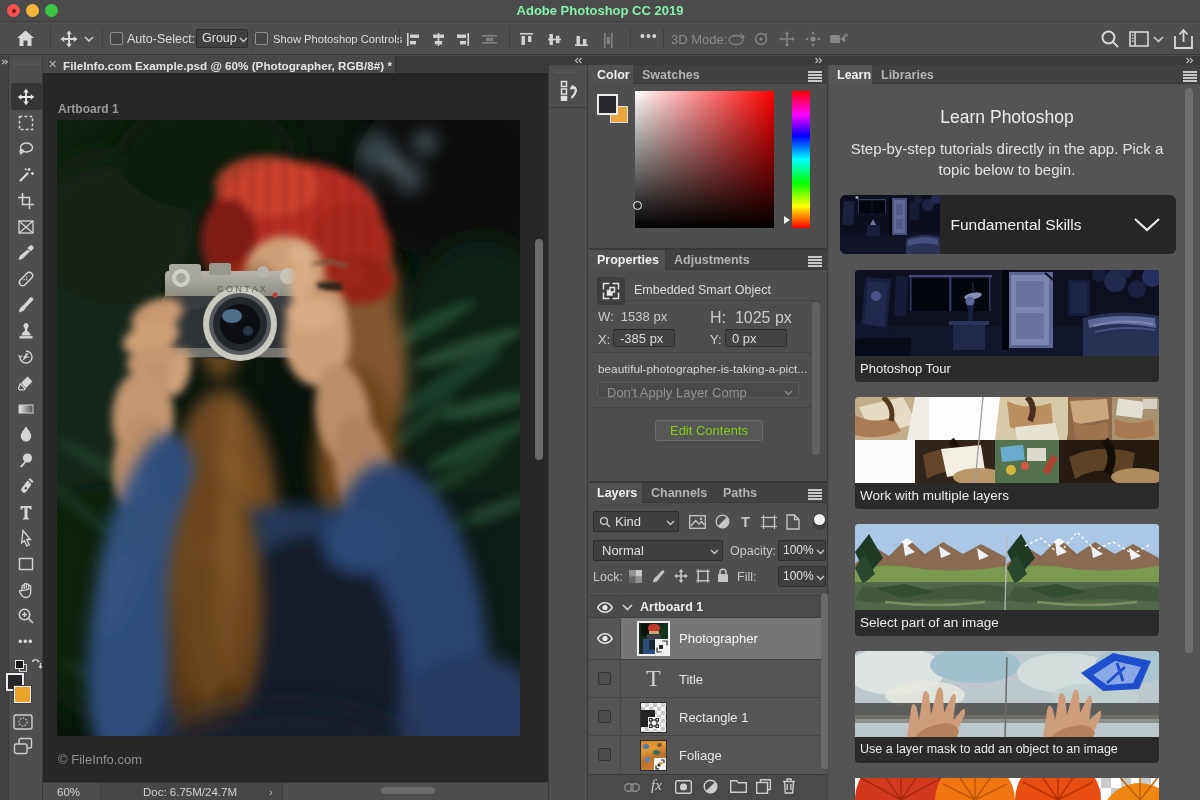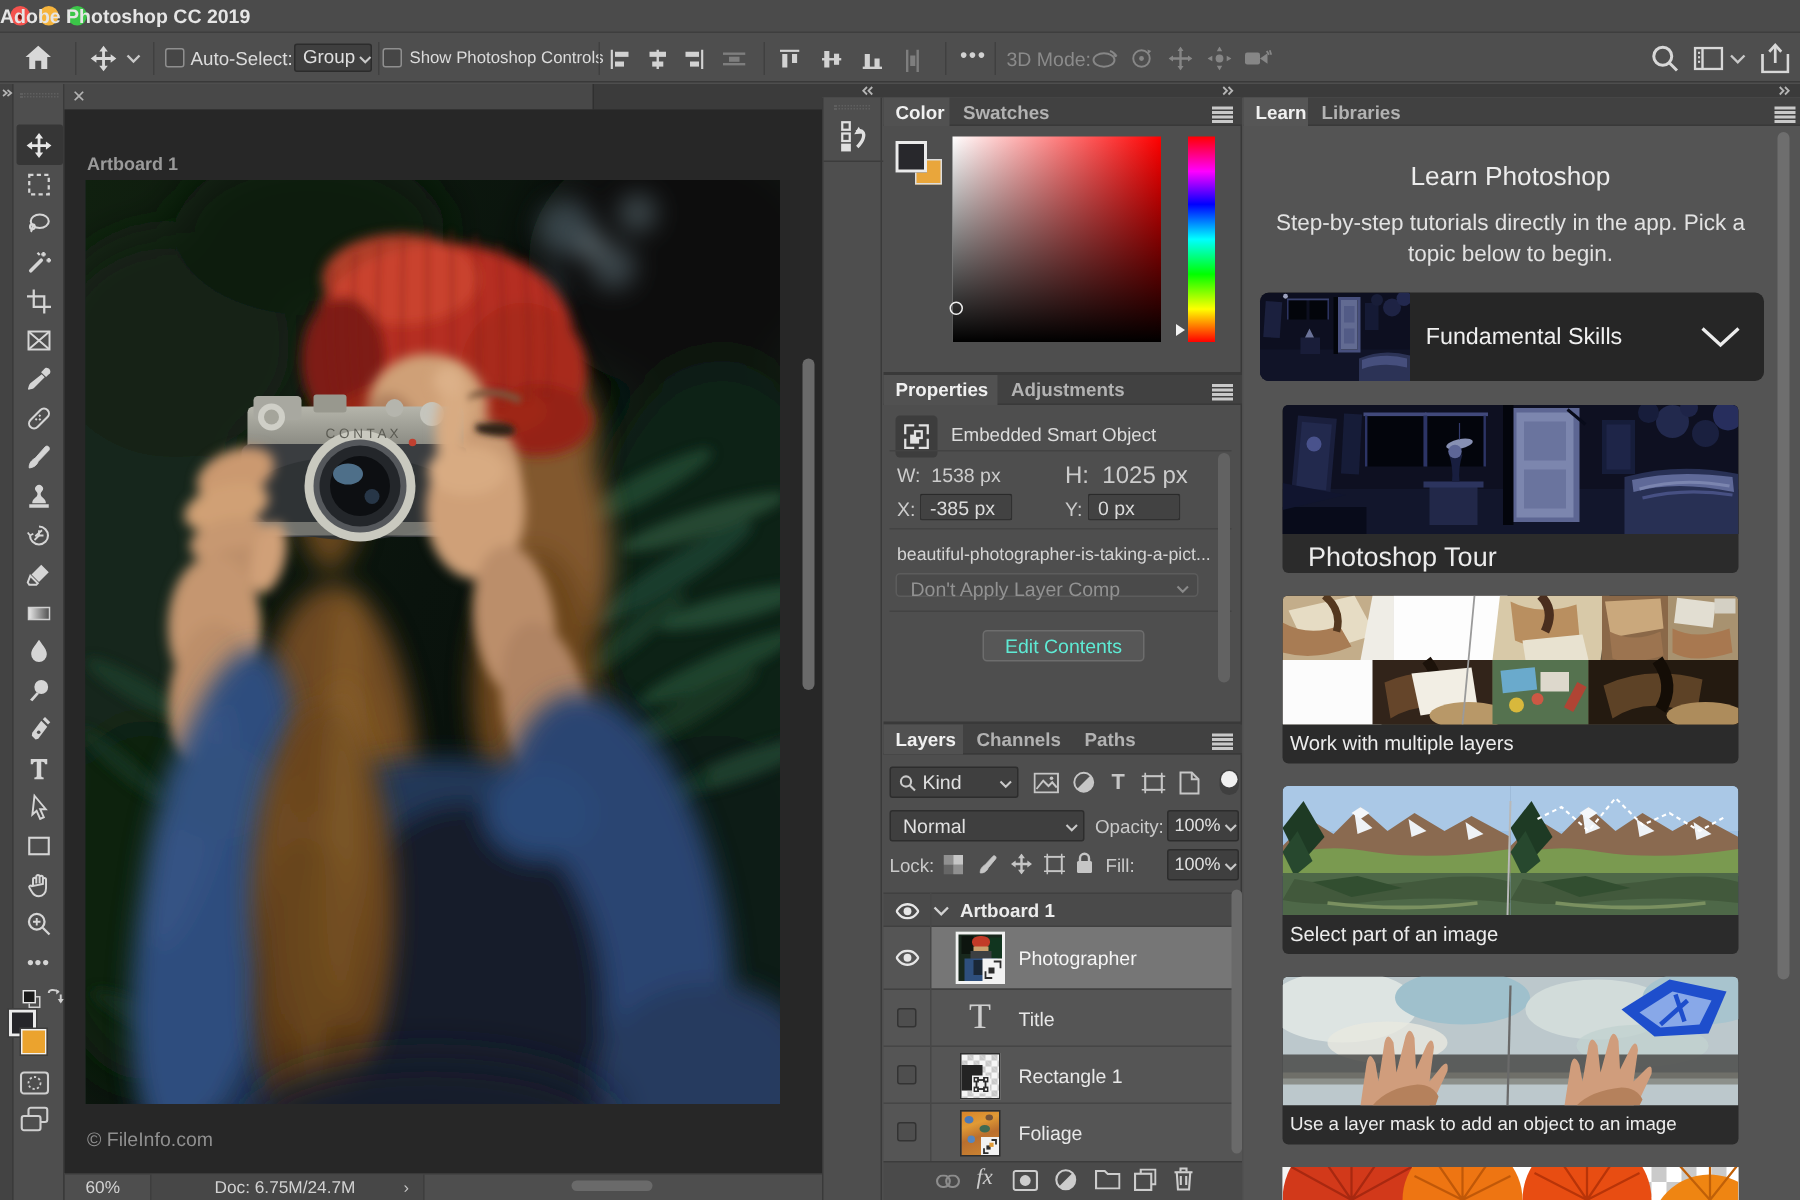--- a/index.html
+++ b/index.html
@@ -9,21 +9,21 @@
 svg { display:block; }
 </style>
 </head>
 <body>
 
 <div class="abs" style="left:0;top:0;width:1200px;height:22px;background:#4b4b4b;border-bottom:1px solid #3e3e3e;">
   <div class="abs" style="left:7px;top:4px;width:13px;height:13px;border-radius:50%;background:#f4524d;"></div>
   <div class="abs" style="left:11.5px;top:8.5px;width:4px;height:4px;border-radius:50%;background:#7c1612;"></div>
   <div class="abs" style="left:26px;top:4px;width:13px;height:13px;border-radius:50%;background:#f6b43c;"></div>
   <div class="abs" style="left:45px;top:4px;width:13px;height:13px;border-radius:50%;background:#3bc648;"></div>
-  <div class="abs" style="left:0;top:3px;width:1200px;font-size:13px;font-weight:bold;color:#e5e5e5;">Adobe Photoshop CC 2019</div>
+  <div class="abs" style="left:0;top:3px;width:1200px;text-align:center;font-size:13px;font-weight:bold;color:#86efac;">Adobe Photoshop CC 2019</div>
 </div>
 
 <div id="optbar" class="abs" style="left:0;top:23px;width:1200px;height:32px;background:#4e4e4e;border-bottom:1px solid #393939;">
 
   <svg class="abs" style="left:16px;top:6px;" width="19" height="19" viewBox="0 0 19 19">
       <path d="M9.5 1.5 L18 9 H15.5 V17 H11.5 V11.5 H7.5 V17 H3.5 V9 H1 Z" fill="#d8d8d8"></path>
     </svg>
   <div class="abs" style="left:50px;top:5px;width:1px;height:22px;background:#404040;"></div>
 
   <svg class="abs" style="left:60px;top:7px;" width="18" height="18" viewBox="0 0 18 18">
@@ -346,20 +346,21 @@
         <rect x="1.5" y="7" width="12.5" height="9.5" rx="1.5" fill="#4e4e4e"></rect>
       </g>
     </svg>
 </div>
 
 <div class="abs" style="left:43px;top:56px;width:505px;height:744px;background:#3b3b3b;">
 
   <div class="abs" style="left:0;top:0;width:505px;height:17px;background:#3b3b3b;"></div>
   <div class="abs" style="left:0;top:0;width:353px;height:17px;background:#484848;border-right:1px solid #303030;">
     <span class="abs" style="left:5px;top:2px;color:#b3b3b3;font-size:11px;">✕</span>
+    <span class="abs" style="left:20px;top:2.5px;color:#e3e3e3;font-size:11.7px;font-weight:bold;white-space:nowrap;">FileInfo.com Example.psd @ 60% (Photographer, RGB/8#) *</span>
   </div>
 
   <div class="abs" style="left:0;top:17px;width:505px;height:709px;background:#272727;overflow:hidden;">
     <div class="abs" style="left:15px;top:29px;color:#9a9a9a;font-size:12px;font-weight:bold;">Artboard 1</div>
     <div id="photo" class="abs" style="left:14px;top:47px;width:463px;height:616px;background:#15241a;overflow:hidden;">
 <svg width="463" height="616" viewBox="0 0 463 616">
 <defs>
 <filter id="b2" x="-60%" y="-60%" width="220%" height="220%">
               <feGaussianBlur stdDeviation="2"></feGaussianBlur>
             </filter>
@@ -611,21 +612,21 @@
     </div>
   <div class="abs" style="left:4px;top:287px;width:228px;height:1px;background:#434343;"></div>
   <span class="abs" style="left:9px;top:297px;font-size:11.8px;color:#d4d4d4;">beautiful-photographer-is-taking-a-pict...</span>
   <div class="abs" style="left:8px;top:317px;width:202px;height:16px;background:#4a4a4a;border:1px solid #5c5c5c;border-radius:3px;">
     <span class="abs" style="left:9px;top:2px;font-size:13px;color:#929292;">Don't Apply Layer Comp</span>
     <svg class="abs" style="left:186px;top:7px;" width="9" height="6" viewBox="0 0 9 6">
         <path d="M1 1 L4.5 4.5 L8 1" stroke="#8a8a8a" stroke-width="1.4" fill="none"></path>
       </svg>
   </div>
   <div class="abs" style="left:4px;top:342px;width:228px;height:1px;background:#434343;"></div>
-  <div class="abs" style="left:66px;top:355px;width:108px;height:21px;background:#575757;border:1px solid #6d6d6d;border-radius:3px;text-align:center;"><span style="font-size:13px;color:#5eead4;line-height:19px;">Edit Contents</span></div>
+  <div class="abs" style="left:66px;top:355px;width:108px;height:21px;background:#575757;border:1px solid #6d6d6d;border-radius:3px;text-align:center;"><span style="font-size:13px;color:#84cc16;line-height:19px;">Edit Contents</span></div>
   <div class="abs" style="left:223px;top:237px;width:8px;height:153px;background:#626262;border-radius:4px;"></div>
 
   <div class="abs" style="left:0;top:416px;width:239px;height:2px;background:#393939;"></div>
   <div class="abs" style="left:0;top:418px;width:239px;height:20px;background:#414141;border-bottom:1px solid #393939;"></div>
   <div class="abs" style="left:0;top:418px;width:53px;height:20px;background:#515151;">
       <span class="abs" style="left:8px;top:3px;font-size:12.5px;font-weight:bold;color:#f0f0f0;">Layers</span>
     </div>
   <span class="abs" style="left:62px;top:421px;font-size:12.5px;font-weight:bold;color:#b2b2b2;">Channels</span>
   <span class="abs" style="left:134px;top:421px;font-size:12.5px;font-weight:bold;color:#b2b2b2;">Paths</span>
   <div class="abs" style="left:219px;top:424px;width:14px;height:1.5px;background:#c9c9c9;box-shadow:0 3px #c9c9c9, 0 6px #c9c9c9, 0 9px #c9c9c9;"></div>
@@ -921,21 +922,21 @@
       <circle cx="260" cy="11" r="11" fill="#272f58"></circle>
       <circle cx="282" cy="19" r="9" fill="#1e2548"></circle>
       <circle cx="297" cy="7" r="10" fill="#2d356a"></circle>
       <circle cx="244" cy="5" r="7" fill="#1b2244"></circle>
       <circle cx="271" cy="2" r="6" fill="#232a52"></circle>
       <rect x="0" y="68" width="56" height="18" fill="#0a0d1e"></rect>
       <path d="M0 52 L42 60 L0 70z" fill="#141936"></path>
       <path d="M190 3 l12 10" stroke="#0a0d1e" stroke-width="2"></path>
       <rect width="304" height="86" fill="#000000" opacity="0.12"></rect>
     </svg>
-    <span class="abs" style="left:5px;top:91px;font-size:18px;color:#ececec;white-space:nowrap;margin-left:12px;">Photoshop Tour</span>
+    <span class="abs" style="left:5px;top:91px;font-size:13px;color:#ececec;white-space:nowrap;">Photoshop Tour</span>
   </div>
 
   <div class="abs" style="left:26px;top:332px;width:304px;height:112px;background:#2b2b2b;border-radius:4px;overflow:hidden;">
     <svg class="abs" style="left:0;top:0;" width="304" height="86" viewBox="0 0 304 86">
       <rect width="304" height="86" fill="#6b5b44"></rect>
       <rect x="0" y="0" width="74" height="43" fill="#c3ad8a"></rect>
       <path d="M4 10 L48 0 L62 26 L18 40z" fill="#e6dcc4"></path>
       <path d="M0 18 Q18 28 38 20 L46 34 Q22 44 0 38z" fill="#a87c54"></path>
       <path d="M28 0 Q40 10 36 24" stroke="#54381f" stroke-width="5" fill="none"></path>
       <path d="M60 0 L74 0 L74 43 L52 43z" fill="#efede6"></path>

